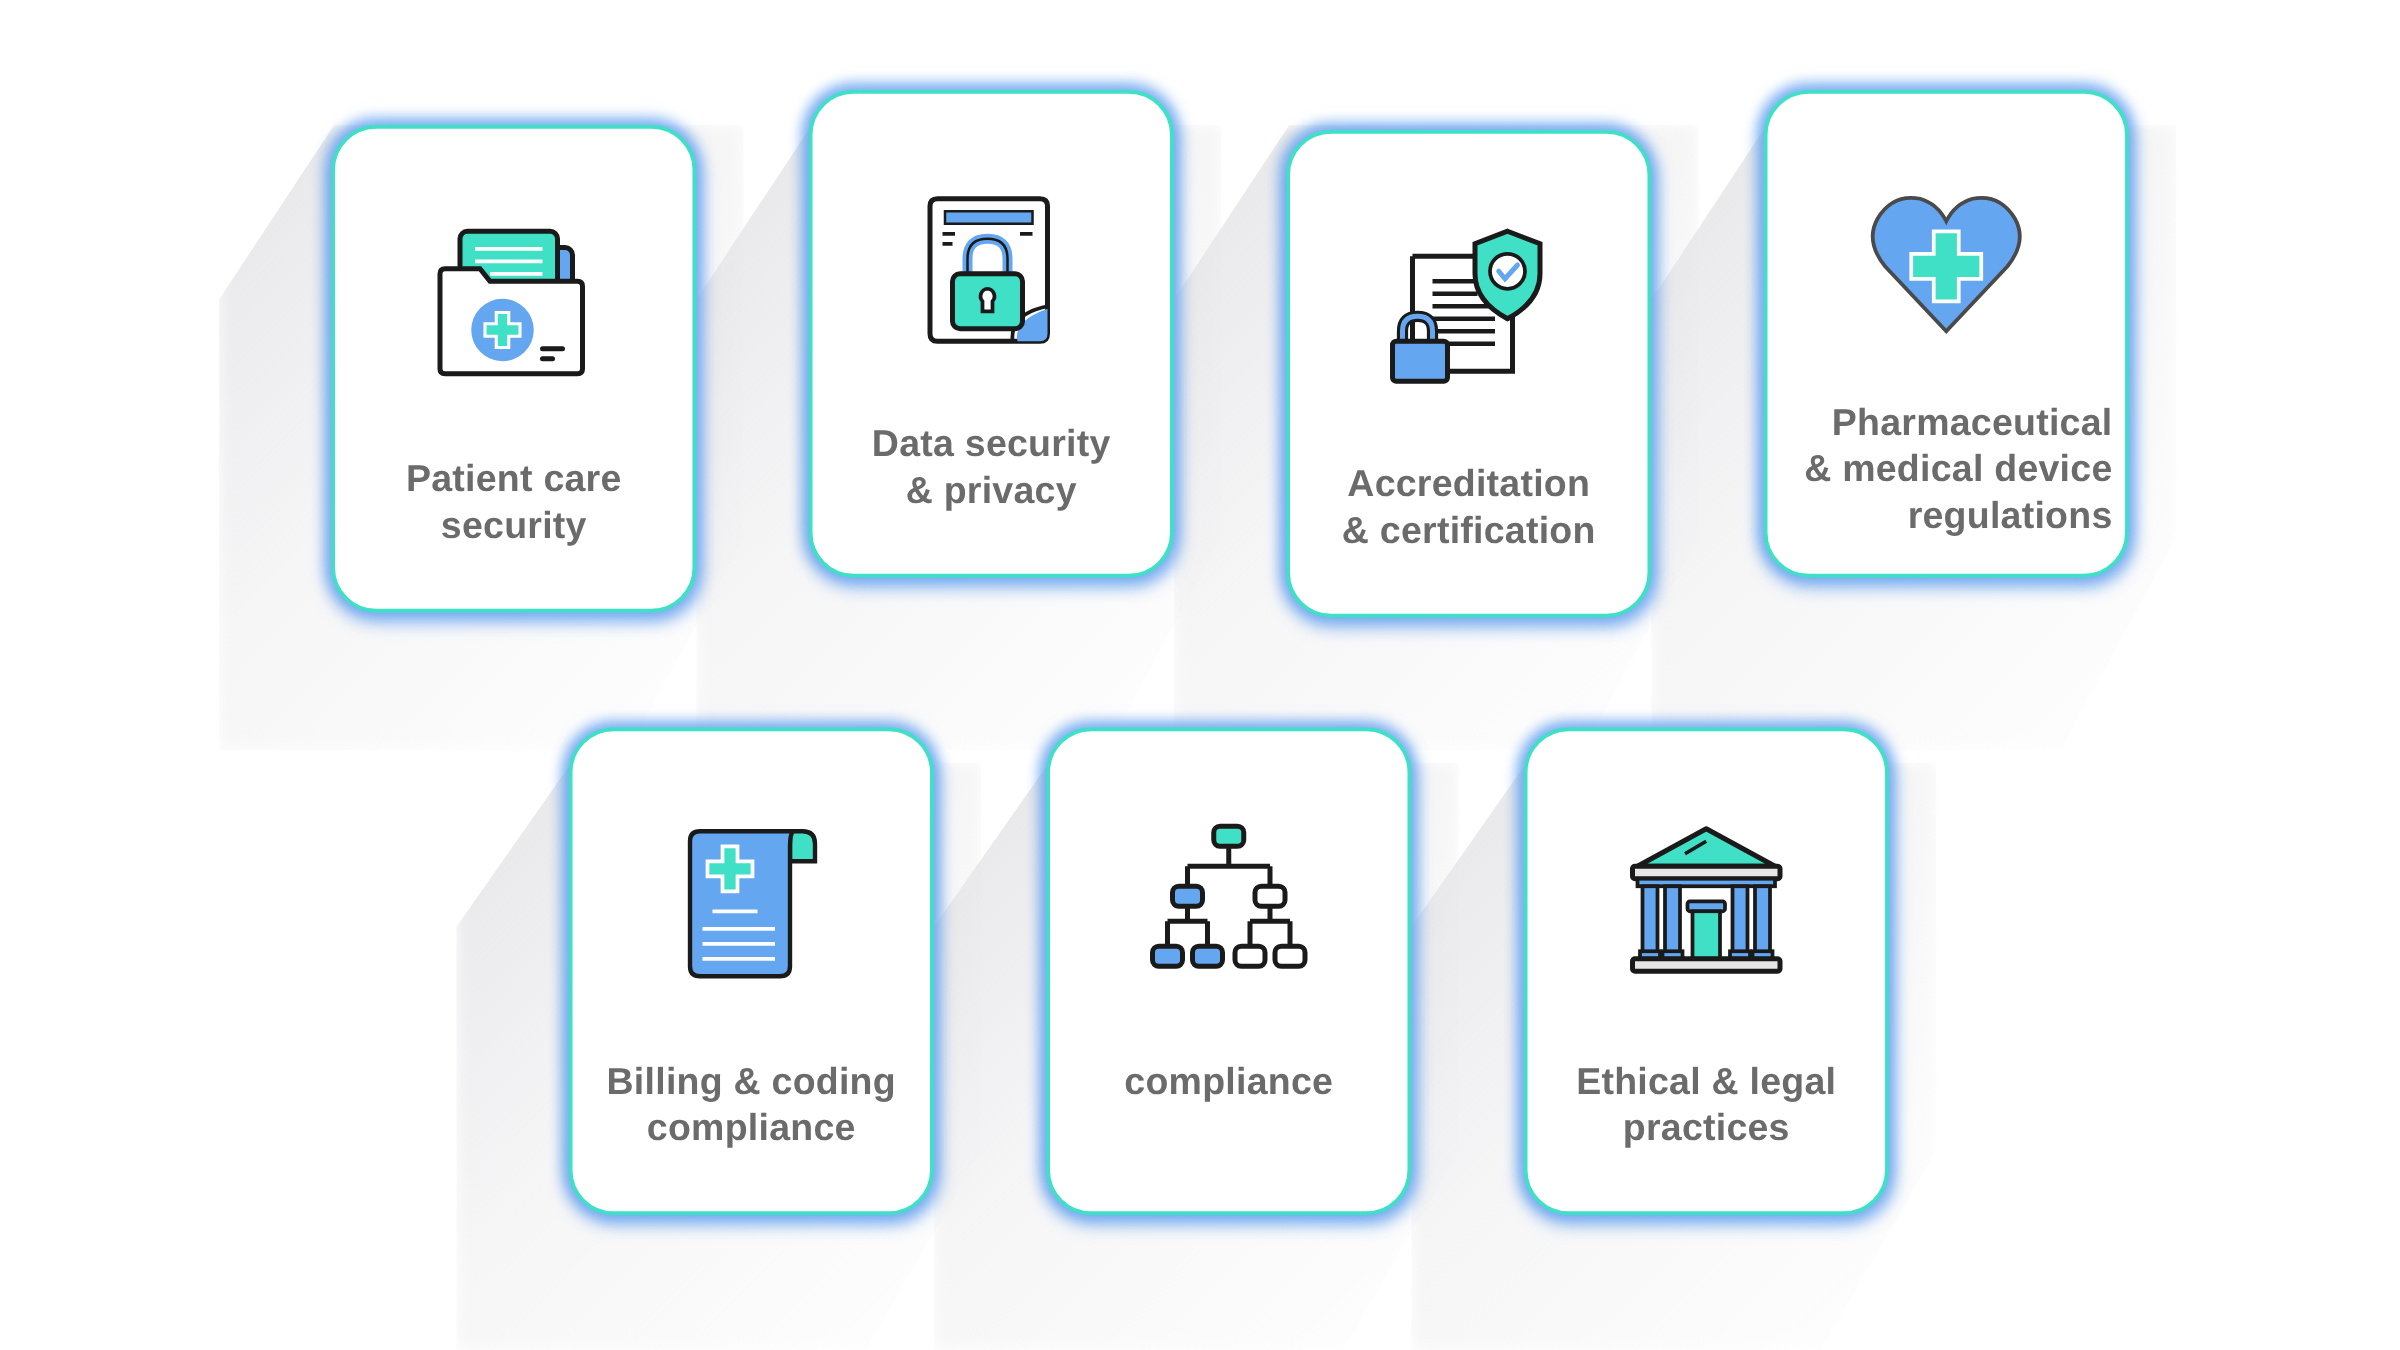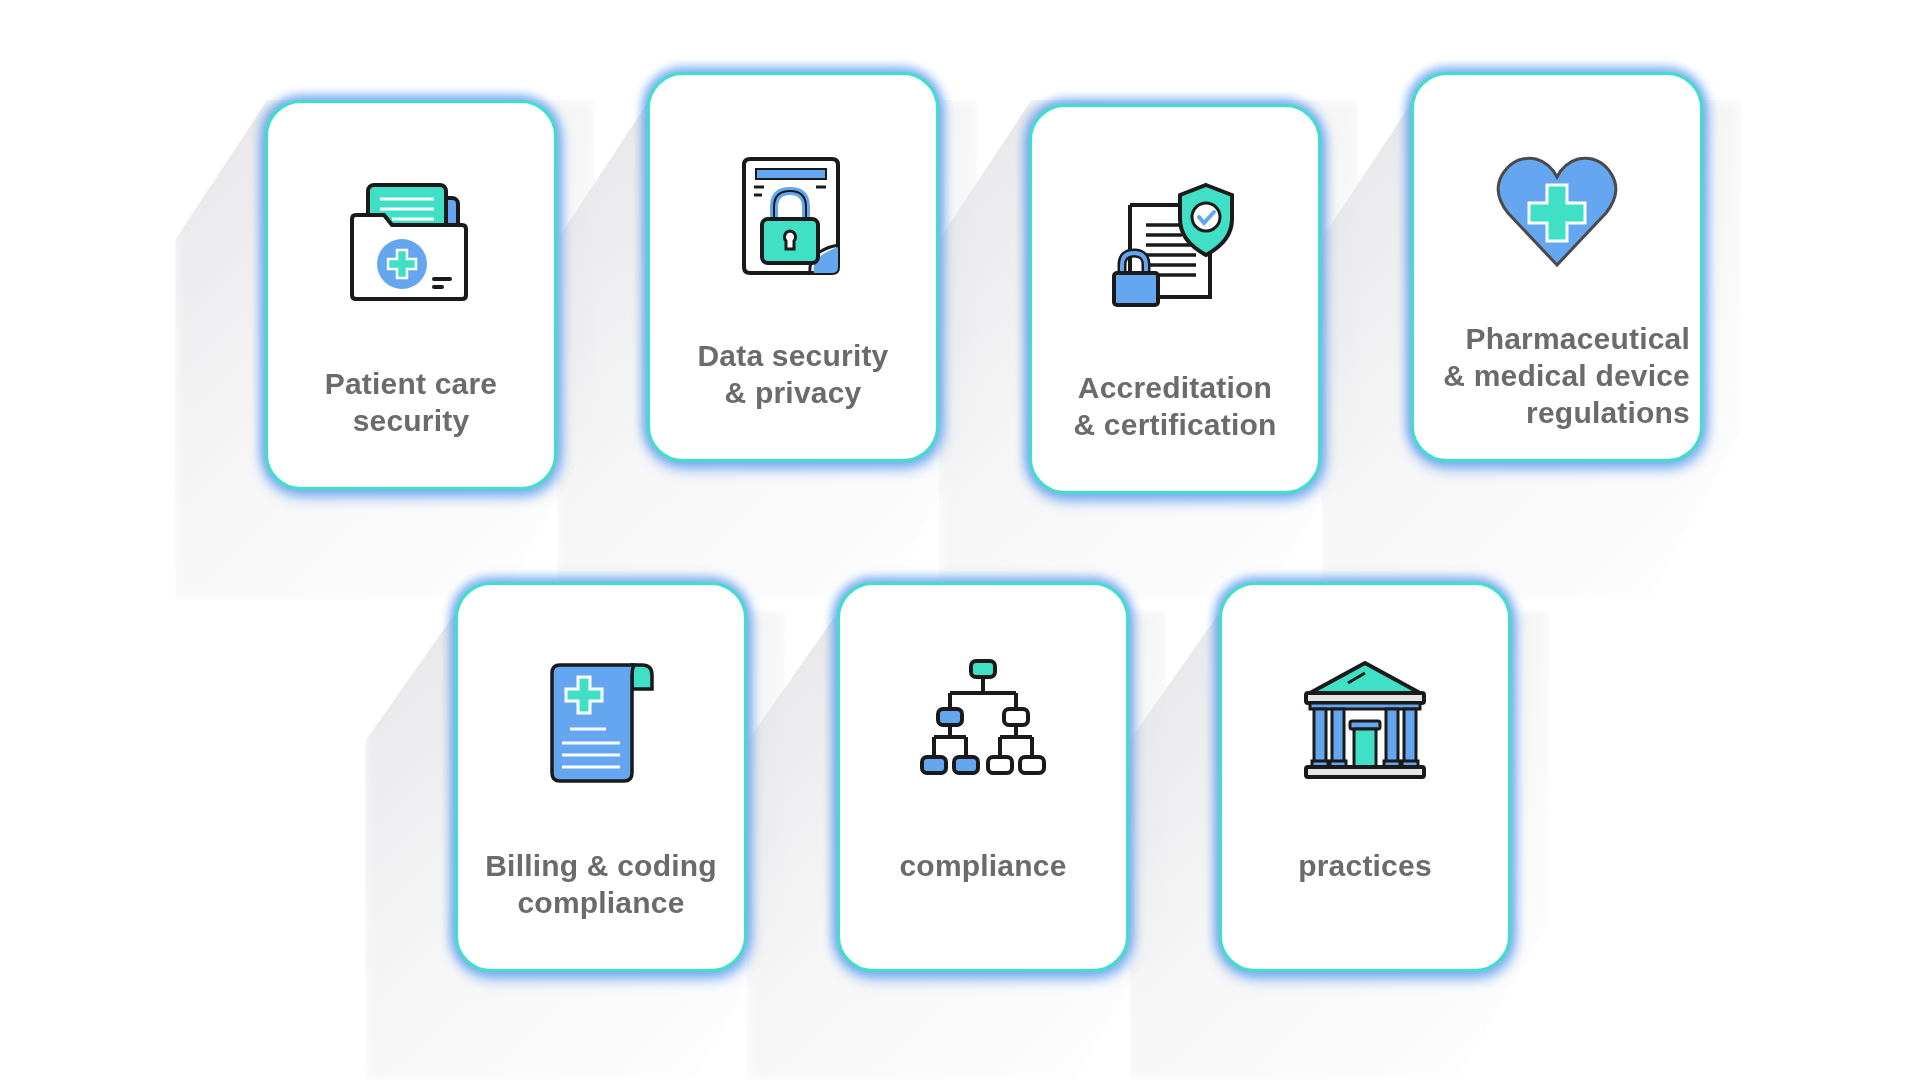--- a/index.html
+++ b/index.html
@@ -194,15 +194,16 @@
         <rect x="30" y="104" width="16" height="6"></rect>
         <rect x="84" y="104" width="16" height="6"></rect>
         <rect x="102" y="104" width="16" height="6"></rect>
       </g>
       <rect x="50" y="64" width="30" height="8" rx="2" fill="#64a6f0" stroke="#1a1a1a" stroke-width="3"></rect>
       <rect x="54" y="72" width="22" height="38" fill="#3fe0c5" stroke="#1a1a1a" stroke-width="3"></rect>
       <rect x="6" y="110" width="118" height="10" rx="2" fill="#e6e6e6" stroke="#1a1a1a" stroke-width="4"></rect>
     </svg>
   </div>
   <div class="label two">
+    <div>Ethical &amp; legal</div>
     <div>practices</div>
   </div>
 </div>
 
 </body></html>

